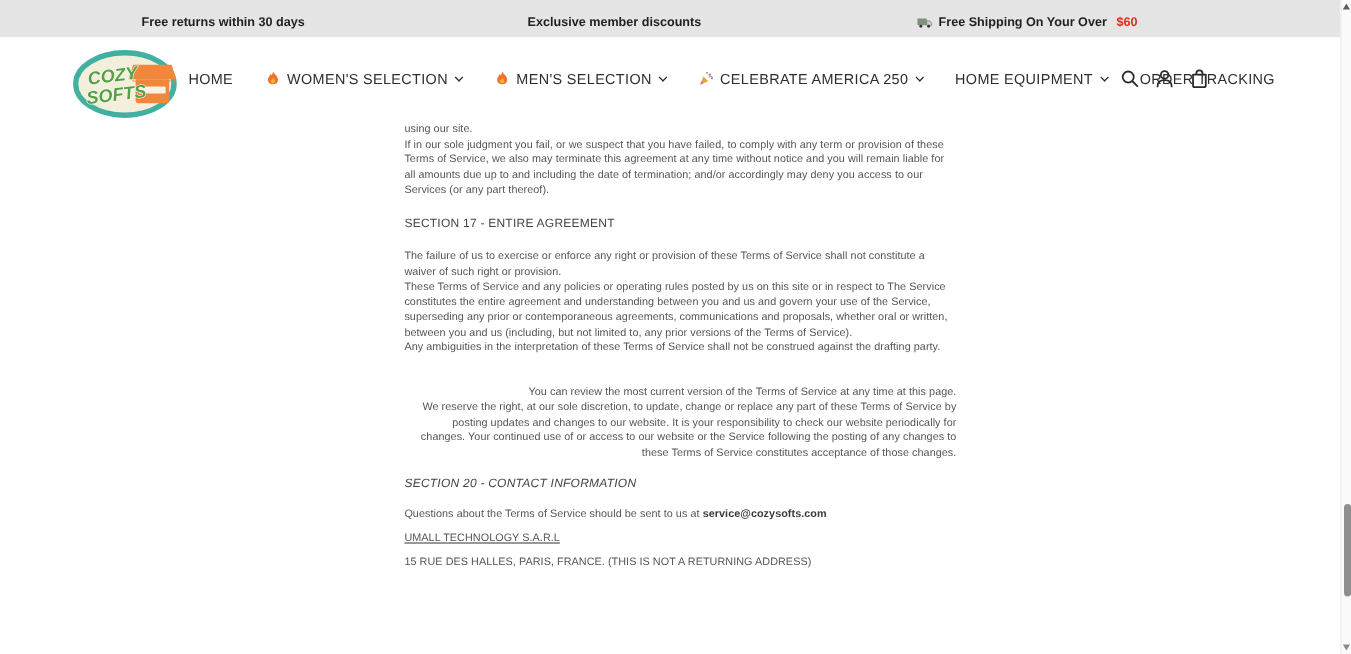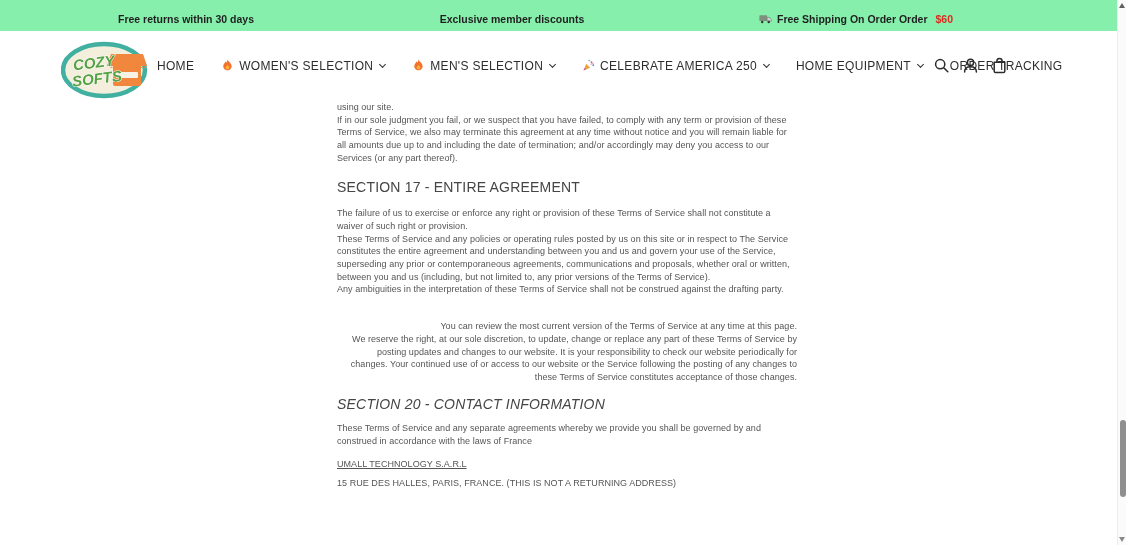--- a/index.html
+++ b/index.html
@@ -6,21 +6,21 @@
   html, body {
     width: 1126px; height: 545px; overflow: hidden;
     background: #ffffff;
     font-family: "Liberation Sans", "DejaVu Sans", sans-serif;
   }
   .page { position: relative; width: 1126px; height: 545px; }
 
   
   .announcement {
     position: absolute; left: 0; top: 0; width: 1117px; height: 37px;
-    background: #86efac;
+    background: #e5e5e5;
   }
   .announcement .item {
     position: absolute; top: 50%; transform: translate(-50%, -50%);
     font-size: 10.5px; font-weight: 700; color: #1f1f1f;
     white-space: nowrap; display: flex; align-items: center; gap: 5px;
   }
   .announcement .item.a1 { left: 186px; }
   .announcement .item.a2 { left: 512px; }
   .announcement .item.a3 { left: 856px; }
   .price-red { color: #e02a1e; margin-left: 3px; }
@@ -53,21 +53,21 @@
   .micon { width: 13px; height: 13px; display: inline-block; }
 
   
   .content {
     position: absolute; left: 337px; top: 101px; width: 460px;
     font-size: 9px; line-height: 12.7px; color: #555557;
     letter-spacing: 0.05px;
   }
   .content p { white-space: pre; margin: 0; }
   .section-heading {
-    color: #454545; font-weight: 400; font-size: 14px;
+    color: #454545; font-weight: 400; font-size: 10px;
     letter-spacing: 0.2px; white-space: pre;
   }
   .mb16 { margin-bottom: 16px !important; }
   .mb14 { margin-bottom: 14px !important; }
   .mb26 { margin-bottom: 24px !important; }
   .mb15 { margin-bottom: 14px !important; text-align: right; }
   .mb12 { margin-bottom: 12px !important; font-style: italic; }
   .mb8  { margin-bottom: 7px  !important; }
   .mb11 { margin-bottom: 10px !important; }
   .mb7  { margin-bottom: 7px  !important; text-decoration: underline; }
@@ -101,21 +101,21 @@
     <span class="item a2">
       <span>Exclusive member discounts</span>
     </span>
     <span class="item a3">
       <svg class="micon" viewBox="0 0 16 16">
         <rect x="0.5" y="3.5" width="9.5" height="7" rx="0.8" fill="#7d917d"></rect>
         <path d="M10 6 h3.2 l2 2.4 v2.1 h-5.2 z" fill="#cfd4cf" stroke="#4a4a4a" stroke-width="0.5"></path>
         <circle cx="4" cy="11.6" r="1.5" fill="#333"></circle>
         <circle cx="12" cy="11.6" r="1.5" fill="#333"></circle>
       </svg>
-      <span>Free Shipping On Order Order</span>
+      <span>Free Shipping On Your Over</span>
       <span class="price-red">$60</span>
     </span>
   </div>
 
   <div class="header">
 
     <svg class="logo" viewBox="0 0 88 58">
       <ellipse cx="43" cy="29" rx="41" ry="26" fill="#f3efdc" stroke="#41b0a1" stroke-width="4.5"></ellipse>
       <g>
         <path d="M52 25 h28 v18 a2 2 0 0 1 -2 2 h-24 a2 2 0 0 1 -2 -2 z" fill="#f0873c"></path>
@@ -204,23 +204,22 @@
 Any ambiguities in the interpretation of these Terms of Service shall not be construed against the drafting party.</p>
 
     <p class="mb15">You can review the most current version of the Terms of Service at any time at this page.
 We reserve the right, at our sole discretion, to update, change or replace any part of these Terms of Service by
 posting updates and changes to our website. It is your responsibility to check our website periodically for
 changes. Your continued use of or access to our website or the Service following the posting of any changes to
 these Terms of Service constitutes acceptance of those changes.</p>
 
     <p class="section-heading mb12">SECTION 20 - CONTACT INFORMATION</p>
 
-
-    <p class="mb11">These Terms of Service and any separate agreements whereby we provide you shall be governed by and
-construed in accordance with the laws of France</p>
+    <p class="mb8"><span>Questions about the Terms of Service should be sent to us at </span><span class="email-bold">service@cozysofts.com</span></p>
+
 
     <p class="mb7">UMALL TECHNOLOGY S.A.R.L</p>
 
     <p>15 RUE DES HALLES, PARIS, FRANCE. (THIS IS NOT A RETURNING ADDRESS)</p>
   </main>
 
   <div class="scrollbar">
     <div class="sb-arrow-up"></div>
     <div class="sb-thumb"></div>
     <div class="sb-arrow-down"></div>

